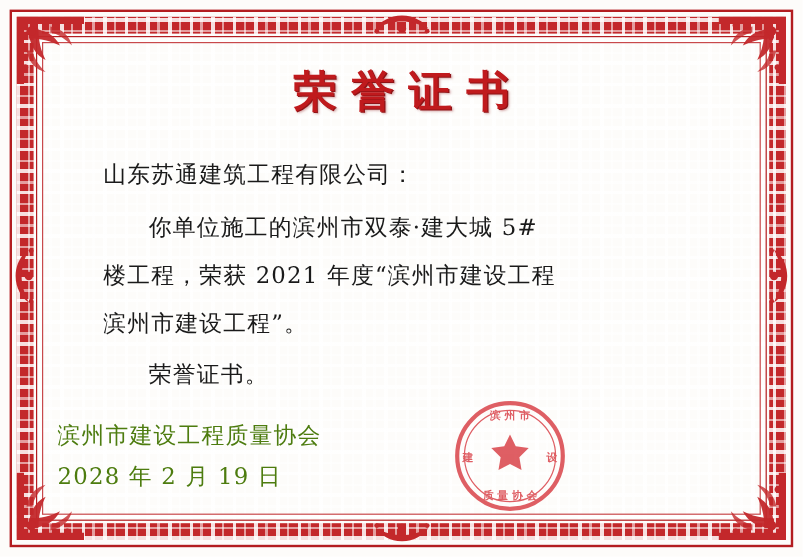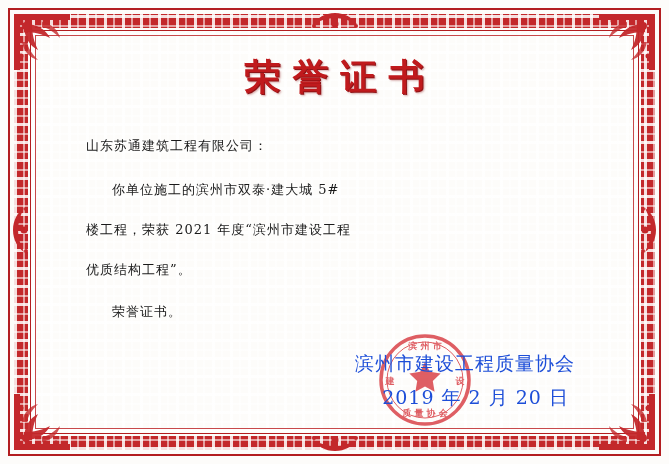--- a/index.html
+++ b/index.html
@@ -116,21 +116,21 @@
     line-height: 1.05;
     text-shadow:
       1px 1px 0 #8f1417,
       2px 2px 2px rgba(140,20,22,0.35);
   }
 
   .body-text {
     margin-top: 30px;
     color: #1a1a1a;
     font-family: "DejaVu Serif", "Liberation Serif", serif;
-    font-size: 13px;
+    font-size: 19px;
     line-height: 40px;
     letter-spacing: 1px;
   }
   .salutation {
     padding-left: 38px;
   }
   .para {
     margin-top: 4px;
     text-indent: 2em;
     padding-left: 38px;
@@ -142,23 +142,23 @@
   }
   .para-line.first { text-indent: 2em; }
   .closing {
     margin-top: 2px;
     text-indent: 2em;
     padding-left: 38px;
   }
 
   .signature {
     margin-top: 14px;
-    text-align: right;
+    text-align: left;
     padding-right: 46px;
-    color: #1d4ed8;
+    color: #4d7c0f;
     font-family: "DejaVu Serif", "Liberation Serif", serif;
     font-size: 19px;
     letter-spacing: 1px;
     line-height: 34px;
     position: relative;
     z-index: 3;
   }
   .sig-org { display: block; }
   .sig-date { display: block; padding-right: 6px; }
 
@@ -286,29 +286,29 @@
   <div class="content">
 
     <div class="title">荣誉证书</div>
 
     <div class="body-text">
       <div class="salutation">山东苏通建筑工程有限公司：</div>
 
       <div class="para">
         <span class="para-line first">你单位施工的滨州市双泰·建大城 5#</span>
         <span class="para-line">楼工程，荣获 2021 年度“滨州市建设工程</span>
-        <span class="para-line">优质结构工程”。</span>
+        <span class="para-line">滨州市建设工程”。</span>
       </div>
 
       <div class="closing">荣誉证书。</div>
     </div>
 
     <div class="signature">
       <span class="sig-org">滨州市建设工程质量协会</span>
-      <span class="sig-date">2019 年 2 月 20 日</span>
+      <span class="sig-date">2028 年 2 月 19 日</span>
     </div>
 
   </div>
 
   <div class="seal">
     <svg width="96" height="96" viewBox="0 0 96 96" xmlns="http://www.w3.org/2000/svg">
       <circle cx="48" cy="48" r="44" fill="none" stroke="#d3222a" stroke-width="3.5"></circle>
       <circle cx="48" cy="48" r="38" fill="none" stroke="#d3222a" stroke-width="1"></circle>
       <path d="M48 30 l4.8 9.8 10.8 1.6 -7.8 7.6 1.8 10.7 -9.6 -5.1 -9.6 5.1 1.8 -10.7 -7.8 -7.6 10.8 -1.6 z" fill="#d3222a"></path>
       <g fill="#d3222a" font-family="DejaVu Serif, Liberation Serif, serif" font-size="9" font-weight="bold">

